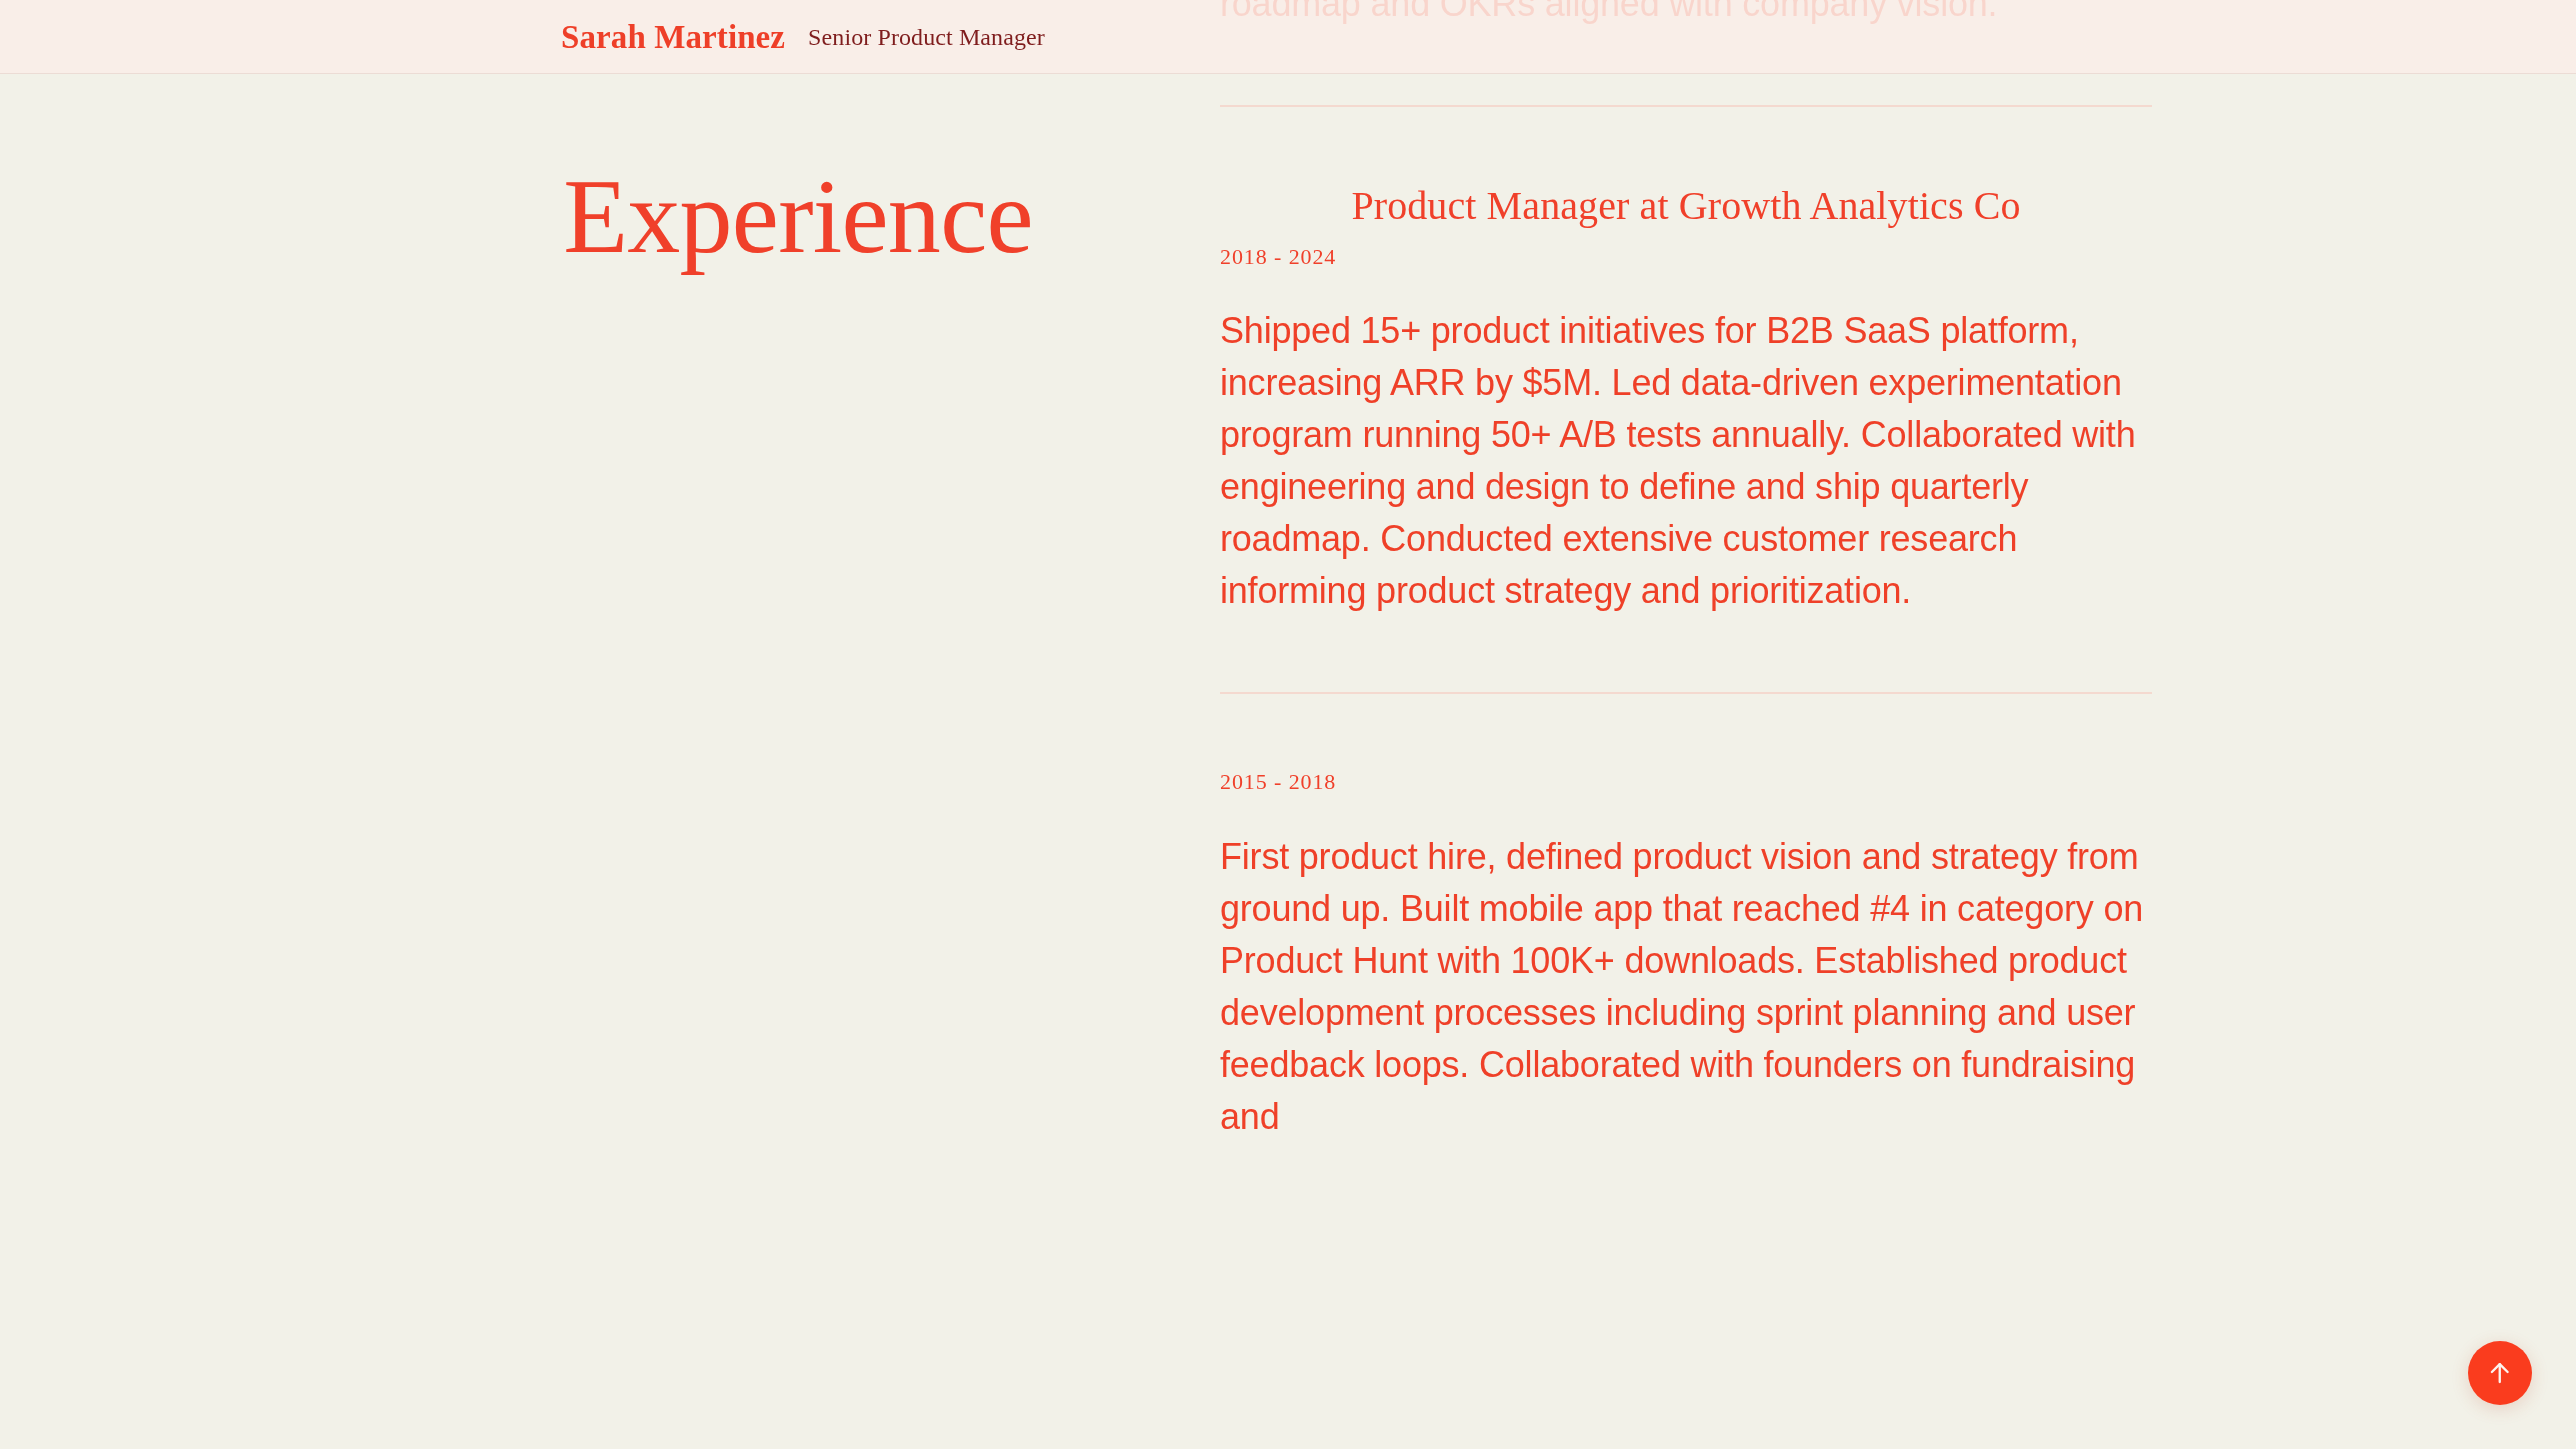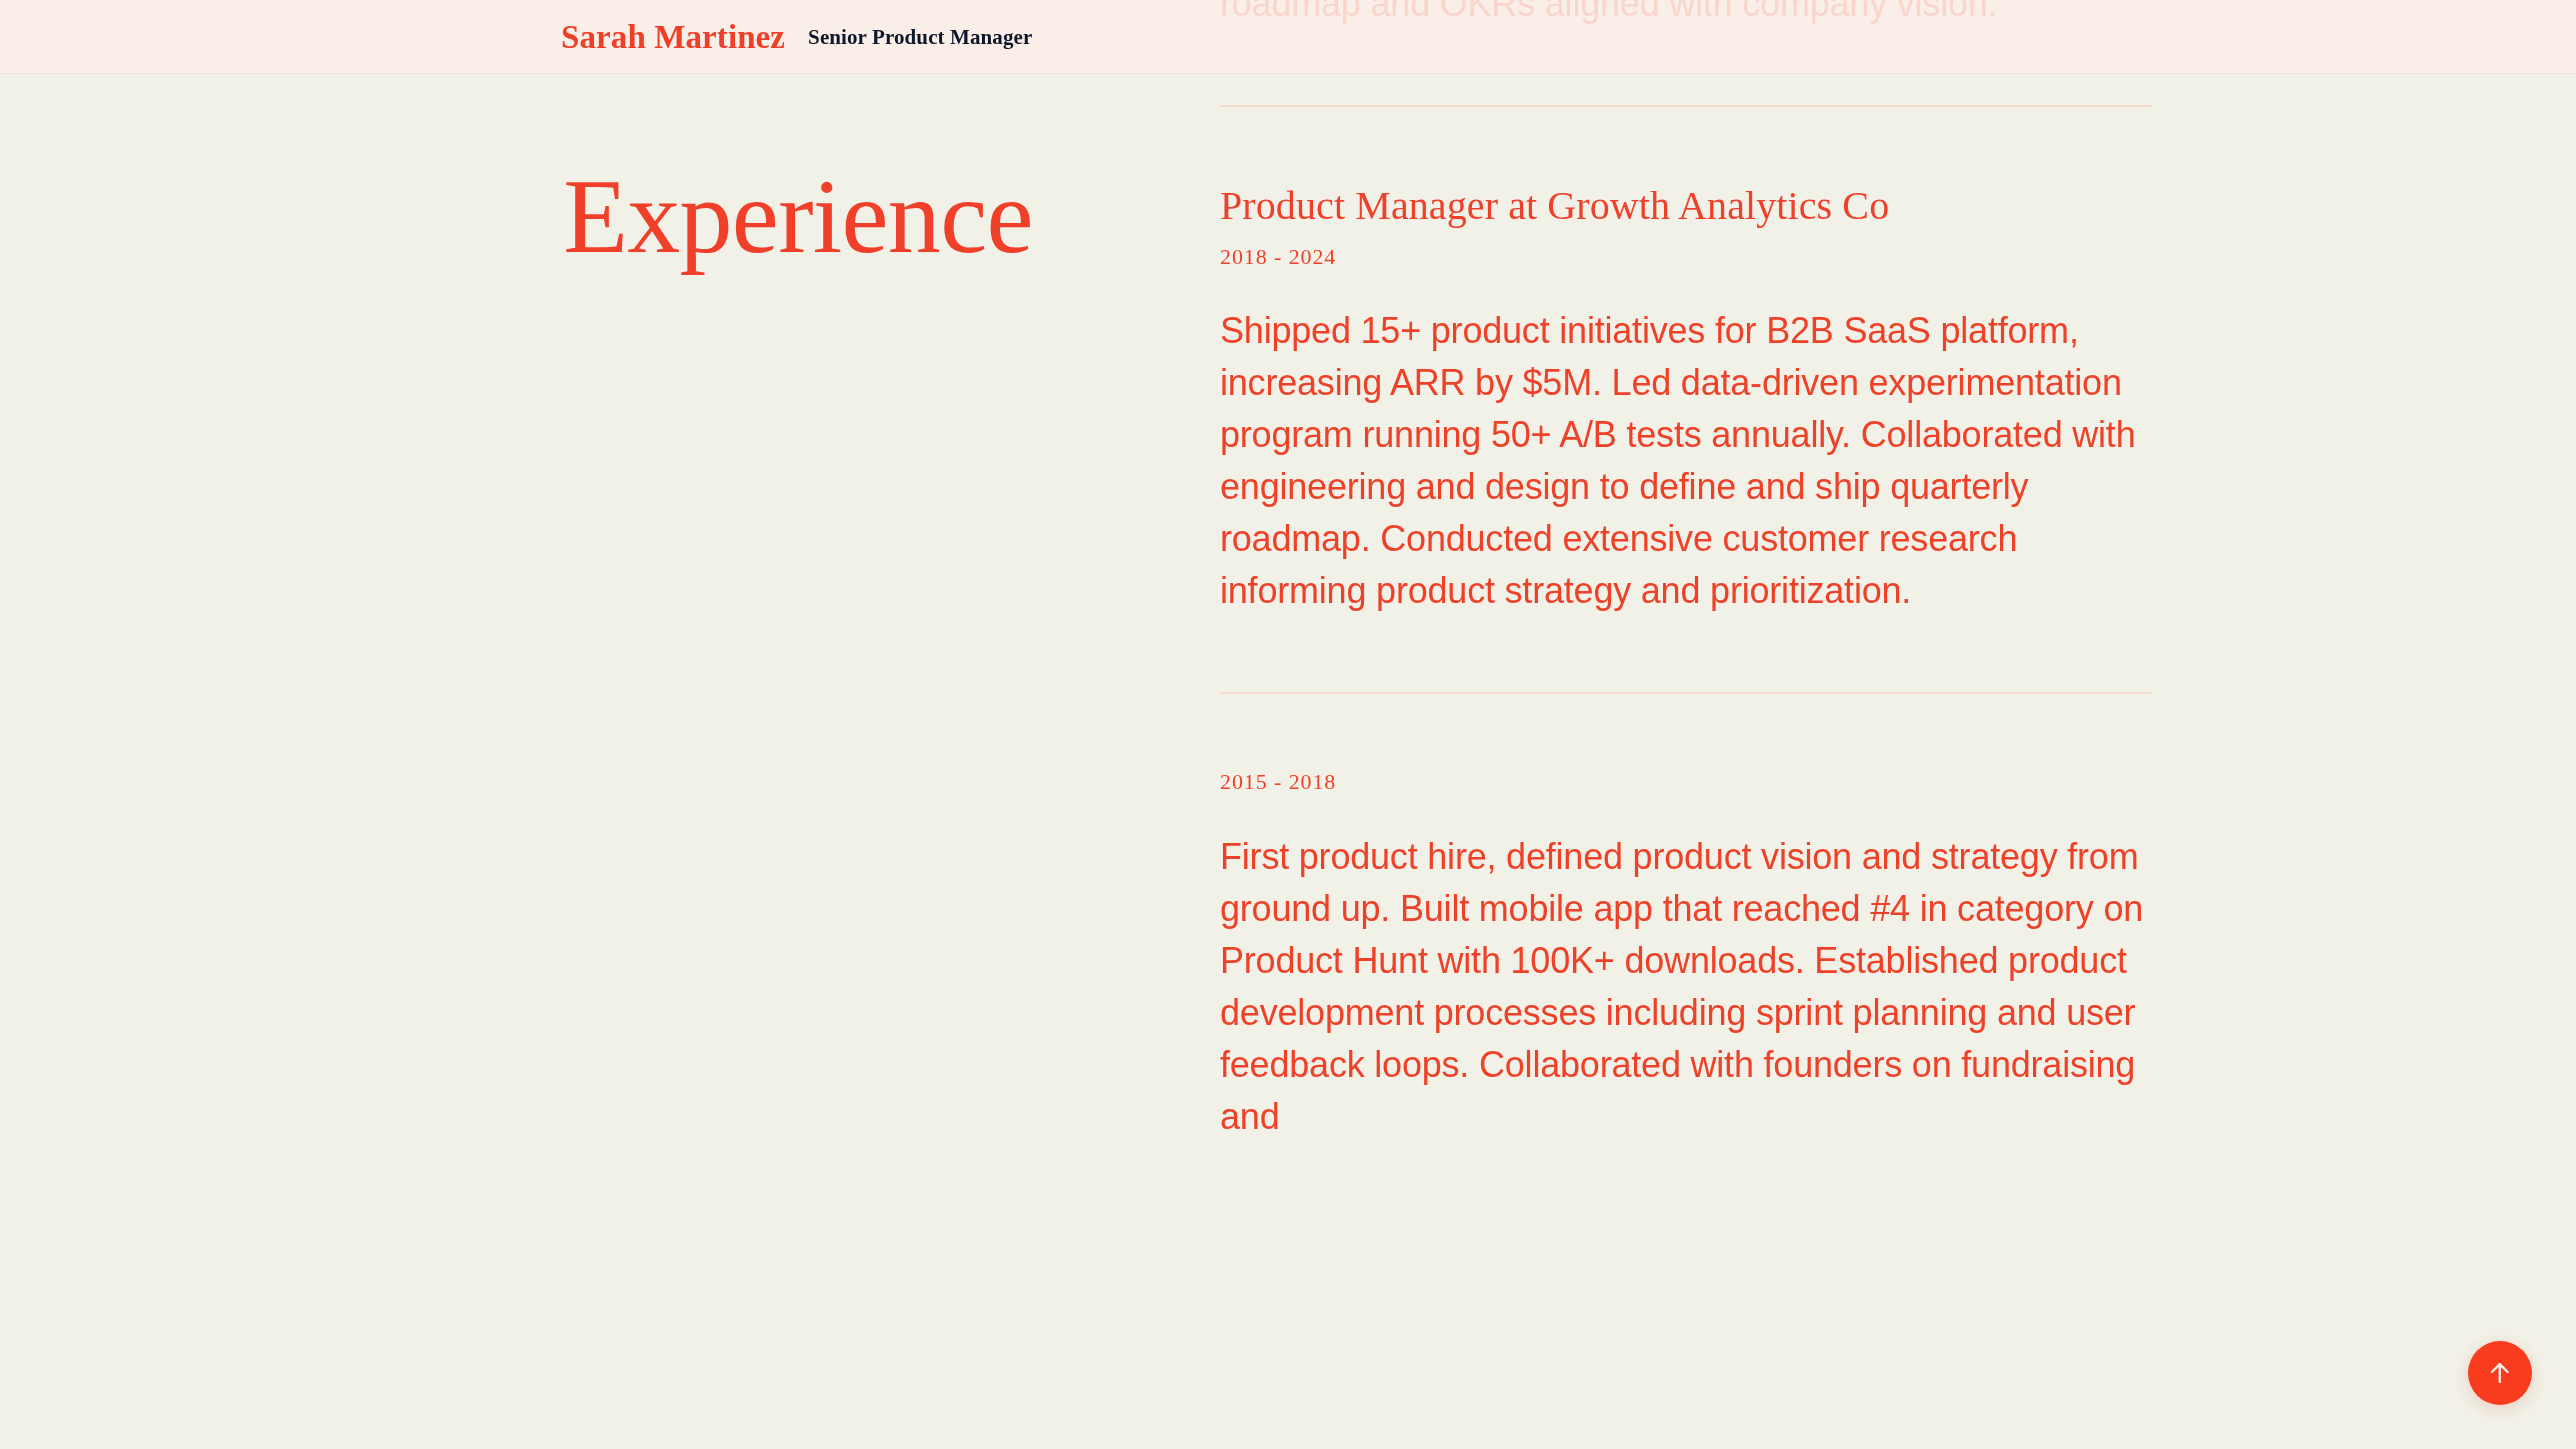--- a/index.html
+++ b/index.html
@@ -46,23 +46,23 @@
   .brand-name {
     font-family: "Liberation Serif", serif;
     font-size: 33px;
     font-weight: 700;
     letter-spacing: 0.1px;
     color: #ee3f28;
     line-height: 1;
   }
   .brand-role {
     font-family: "Liberation Serif", serif;
-    font-size: 21px;
-    font-weight: 700;
-    color: #0f172a;
+    font-size: 24px;
+    font-weight: 400;
+    color: #7f1d1d;
     line-height: 1;
     letter-spacing: 0.1px;
   }
   .header-nav {
     position: absolute;
     right: 0;
     top: 50%;
     transform: translateY(-50%);
     display: flex;
     align-items: center;
@@ -118,20 +118,21 @@
     position: relative;
   }
   .exp-title {
     font-family: "Liberation Serif", serif;
     font-size: 40px;
     font-weight: 400;
     color: #f0402a;
     line-height: 1.18;
     letter-spacing: 0.1px;
     margin: 0 0 14.8px 0;
+    text-align: center;
   }
   .exp-dates {
     font-family: "Liberation Serif", serif;
     font-size: 22px;
     font-weight: 400;
     color: #f0402a;
     line-height: 1.2;
     letter-spacing: 0.9px;
     margin: 0 0 35px 0;
   }

